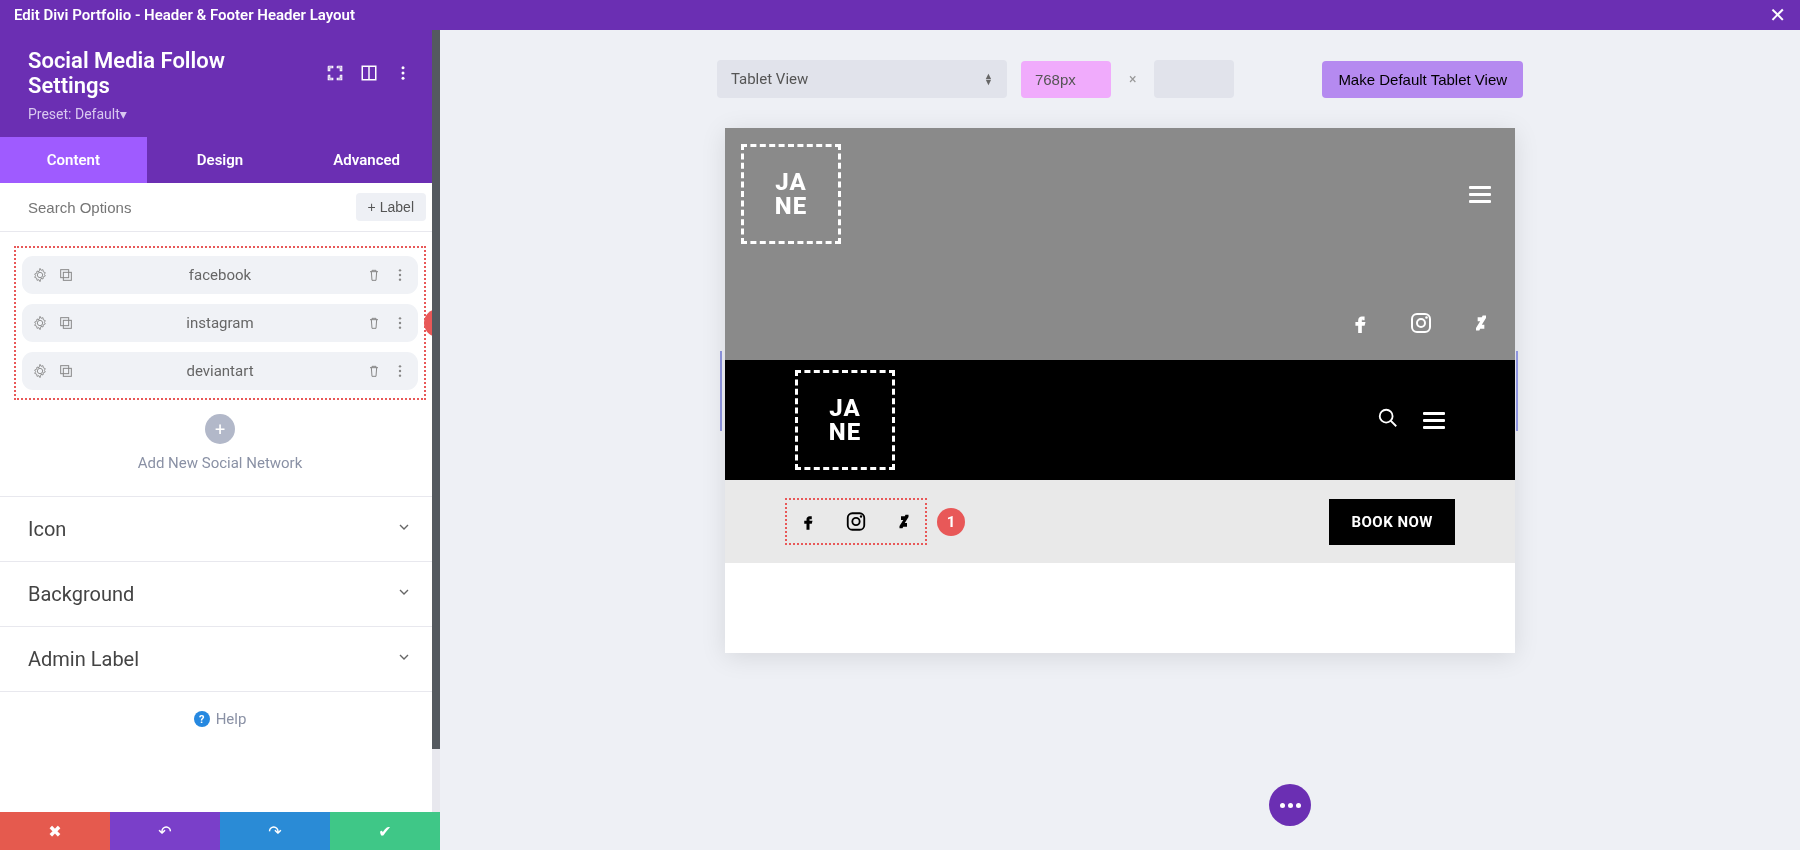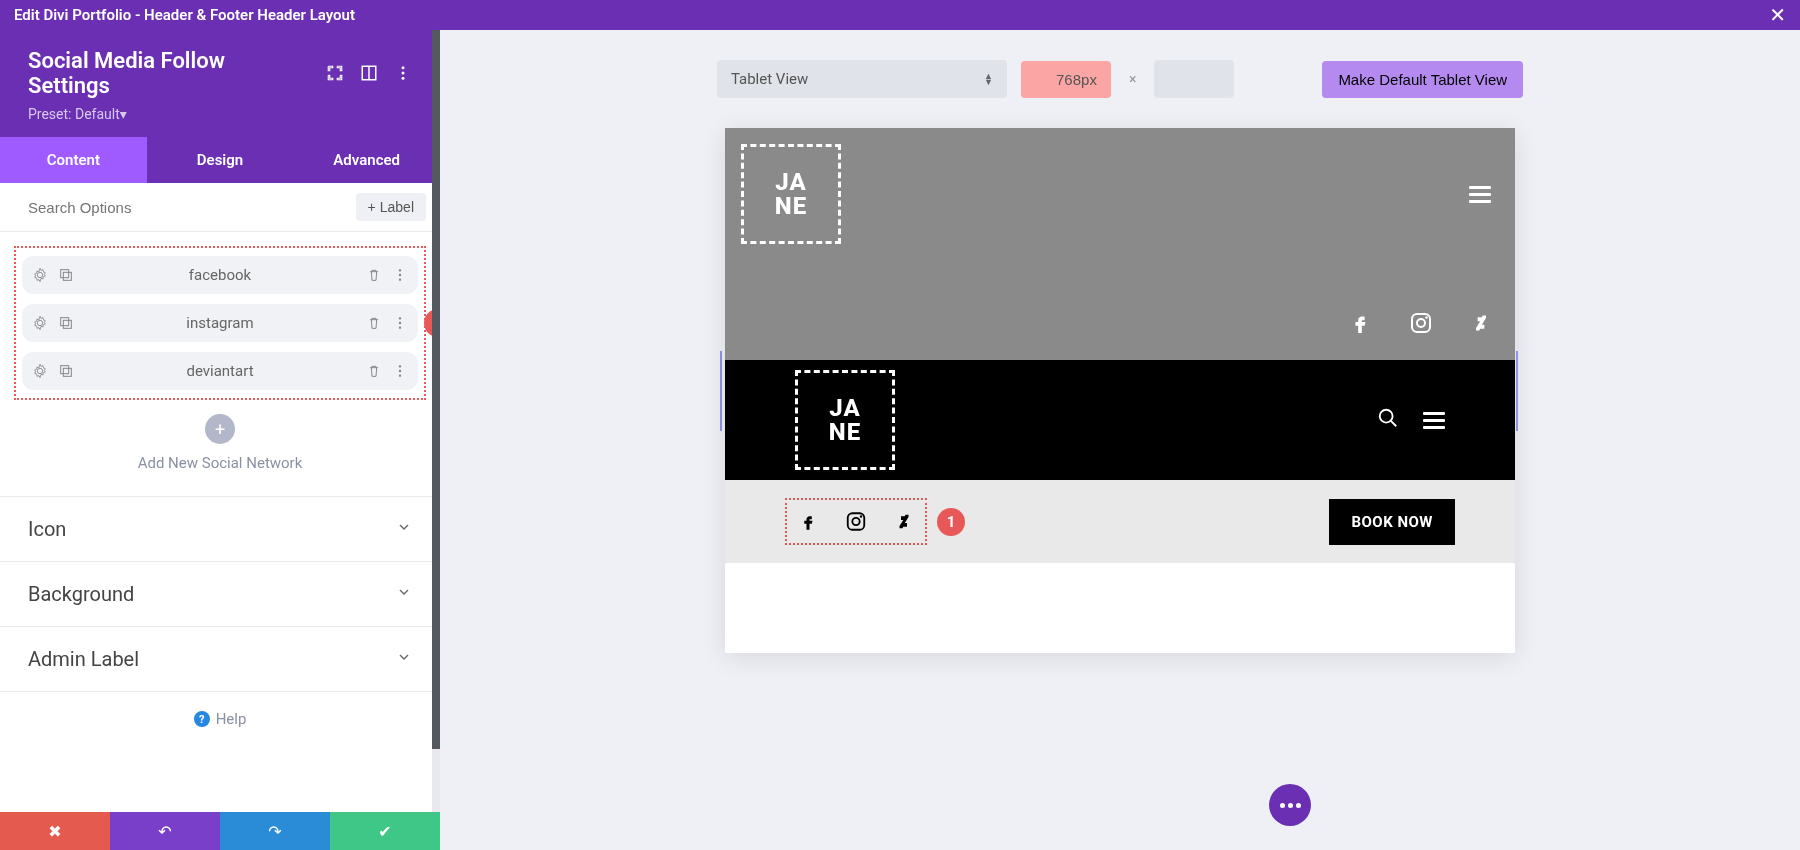--- a/index.html
+++ b/index.html
@@ -57,21 +57,21 @@
 .bb-blue { background: #2a8bd6; }
 .bb-green { background: #3fc787; }
 
 .scrollbar-track { position: absolute; right: 0; top: 0; bottom: 38px; width: 8px; background: #e8e8ee; }
 .scrollbar-thumb { width: 8px; background: #54595f; height: 92%; }
 
 .canvas { flex: 1; position: relative; padding: 30px 40px; overflow: auto; background: #eef0f5; }
 
 .canvas-toolbar { display: flex; align-items: center; gap: 14px; justify-content: center; margin-bottom: 30px; }
 .ct-select { background: #e1e3eb; border: none; padding: 10px 14px; font-size: 15px; color: #555; border-radius: 4px; width: 290px; position: relative; display: flex; align-items: center; justify-content: space-between; cursor: pointer; }
-.ct-input { background: #fca5a5; border: none; padding: 10px 14px; font-size: 15px; color: #555; border-radius: 4px; width: 90px; text-align: right; }
+.ct-input { background: #f0abfc; border: none; padding: 10px 14px; font-size: 15px; color: #555; border-radius: 4px; width: 90px; text-align: left; }
 .ct-x { color: #999; font-size: 14px; padding: 0 4px; }
 .ct-input-empty { background: #e1e3eb; border: none; padding: 10px 14px; border-radius: 4px; width: 80px; height: 38px; }
 .ct-spacer { width: 60px; }
 .ct-btn { background: #b58af0; color: #000000; border: none; padding: 10px 16px; font-size: 15px; border-radius: 4px; cursor: pointer; }
 
 .preview-wrap { display: flex; align-items: stretch; justify-content: center; gap: 0; }
 .drag-handle { width: 6px; display: flex; flex-direction: column; justify-content: center; gap: 0; color: #8f95e0; }
 .drag-handle .line { width: 2px; height: 40px; background: #8f95e0; margin: 0 1px; display: inline-block; }
 
 .preview { width: 790px; background: #fff; box-shadow: 0 4px 24px rgba(0,0,0,0.1); }

